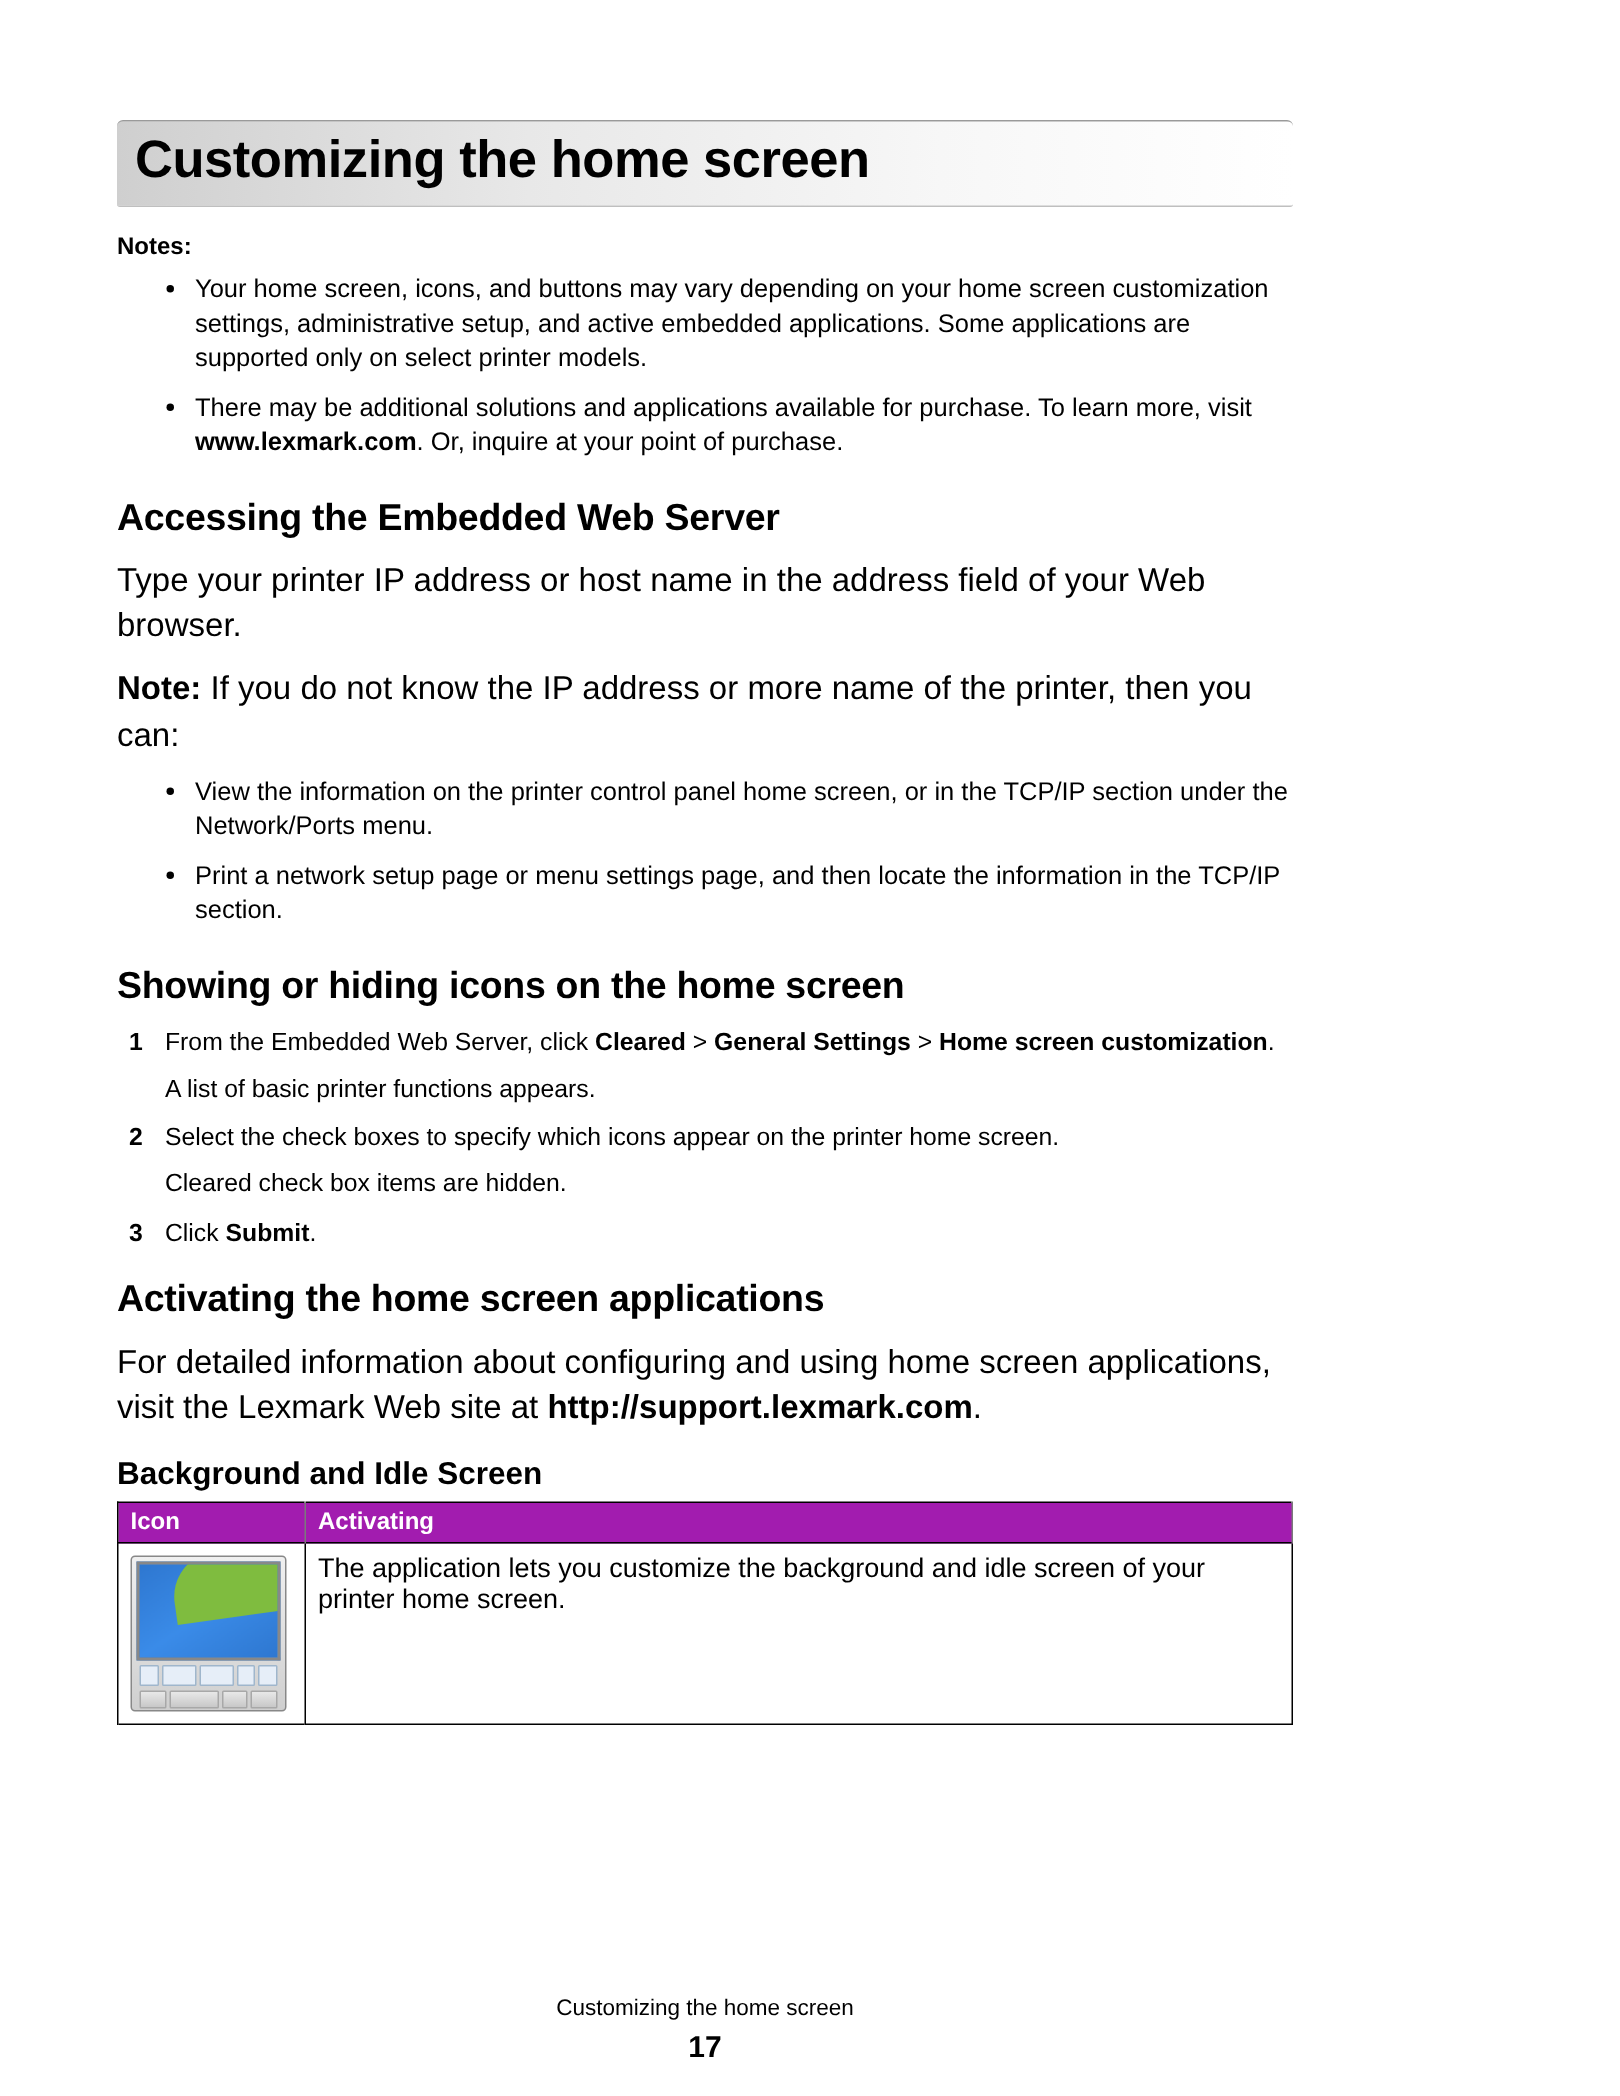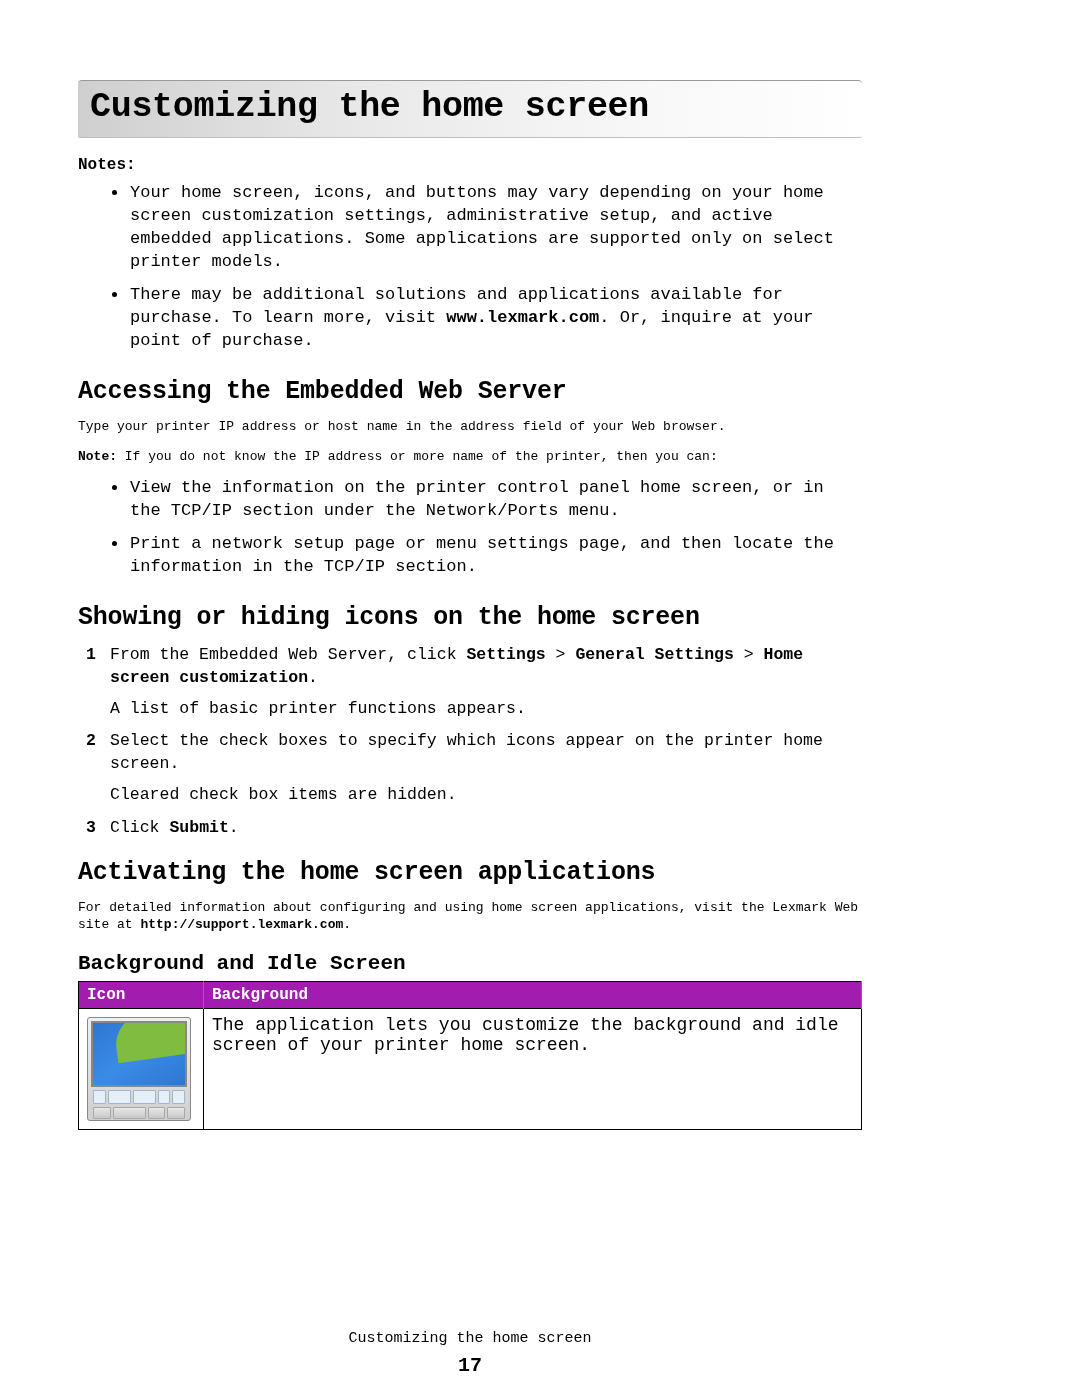--- a/index.html
+++ b/index.html
@@ -8,21 +8,20 @@
     font-family: "Segoe UI", "Helvetica Neue", Arial, sans-serif;
     background: #fff;
     color: #000;
   }
   .page {
     width: 940px;
     height: 1397px;
     position: relative;
     box-sizing: border-box;
     padding: 80px 78px 40px 78px;
-    font-family: Liberation Mono, monospace;
   }
   .title-bar {
     background: linear-gradient(to right, #cfcfcf 0%, #e8e8e8 35%, #f7f7f7 70%, #ffffff 100%);
     border-top: 1px solid #9a9a9a;
     border-bottom: 1px solid #bfbfbf;
     border-radius: 4px 4px 2px 2px;
     padding: 6px 12px 10px 12px;
     margin-bottom: 18px;
   }
   .title-bar h1 {
@@ -53,21 +52,21 @@
     font-weight: 700;
     margin: 18px 0 12px 0;
     letter-spacing: -0.2px;
   }
   h3.subsection {
     font-size: 21px;
     font-weight: 700;
     margin: 18px 0 6px 0;
   }
   p.body {
-    font-size: 13px;
+    font-size: 22px;
     line-height: 1.38;
     margin: 8px 0 12px 0;
   }
   ol.numbered {
     margin: 8px 0 18px 0;
     padding-left: 32px;
     counter-reset: item;
     list-style: none;
   }
   ol.numbered > li {
@@ -203,21 +202,21 @@
     <span class="bold">Note:</span><span> If you do not know the IP address or more name of the printer, then you can:</span>
   </p>
   <ul class="bullet-list">
     <li>View the information on the printer control panel home screen, or in the TCP/IP section under the Network/Ports menu.</li>
     <li>Print a network setup page or menu settings page, and then locate the information in the TCP/IP section.</li>
   </ul>
 
   <h2 class="section">Showing or hiding icons on the home screen</h2>
   <ol class="numbered">
     <li>
-      <span>From the Embedded Web Server, click </span><span class="bold">Settings</span><span> &gt; </span><span class="bold">General Settings</span><span> &gt; </span><span class="bold">Home screen customization</span><span>.</span>
+      <span>From the Embedded Web Server, click </span><span class="bold">Cleared</span><span> &gt; </span><span class="bold">General Settings</span><span> &gt; </span><span class="bold">Home screen customization</span><span>.</span>
       <span class="sub">A list of basic printer functions appears.</span>
     </li>
     <li>
       <span>Select the check boxes to specify which icons appear on the printer home screen.</span>
       <span class="sub">Cleared check box items are hidden.</span>
     </li>
     <li>
       <span>Click </span><span class="bold">Submit</span><span>.</span>
     </li>
   </ol>
@@ -226,21 +225,21 @@
   <p class="body">
     <span>For detailed information about configuring and using home screen applications, visit the Lexmark Web site at </span><span class="bold">http://support.lexmark.com</span><span>.</span>
   </p>
 
   <h3 class="subsection">Background and Idle Screen</h3>
 
   <table class="icon-table">
     <thead>
       <tr>
         <th>Icon</th>
-        <th>Background</th>
+        <th>Activating</th>
       </tr>
     </thead>
     <tbody>
       <tr>
         <td class="icon-cell">
           <div class="printer-icon-outer">
             <div class="printer-screen"></div>
             <div class="printer-btnrow">
               <span></span>
                 <span style="flex:2"></span>

